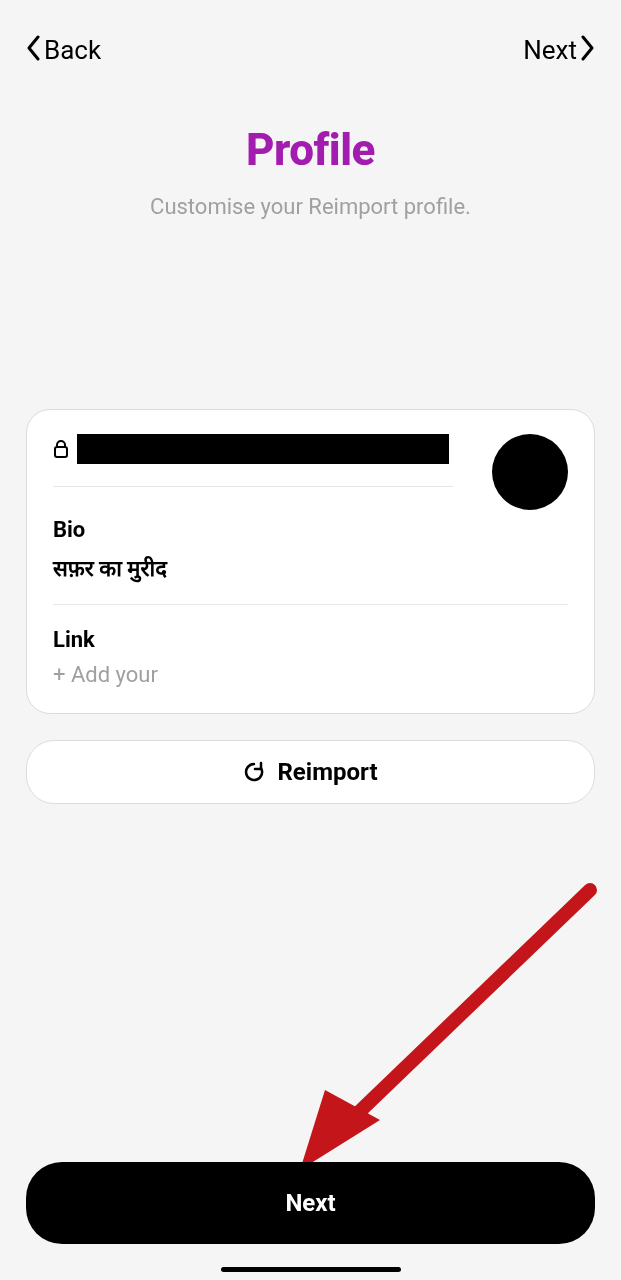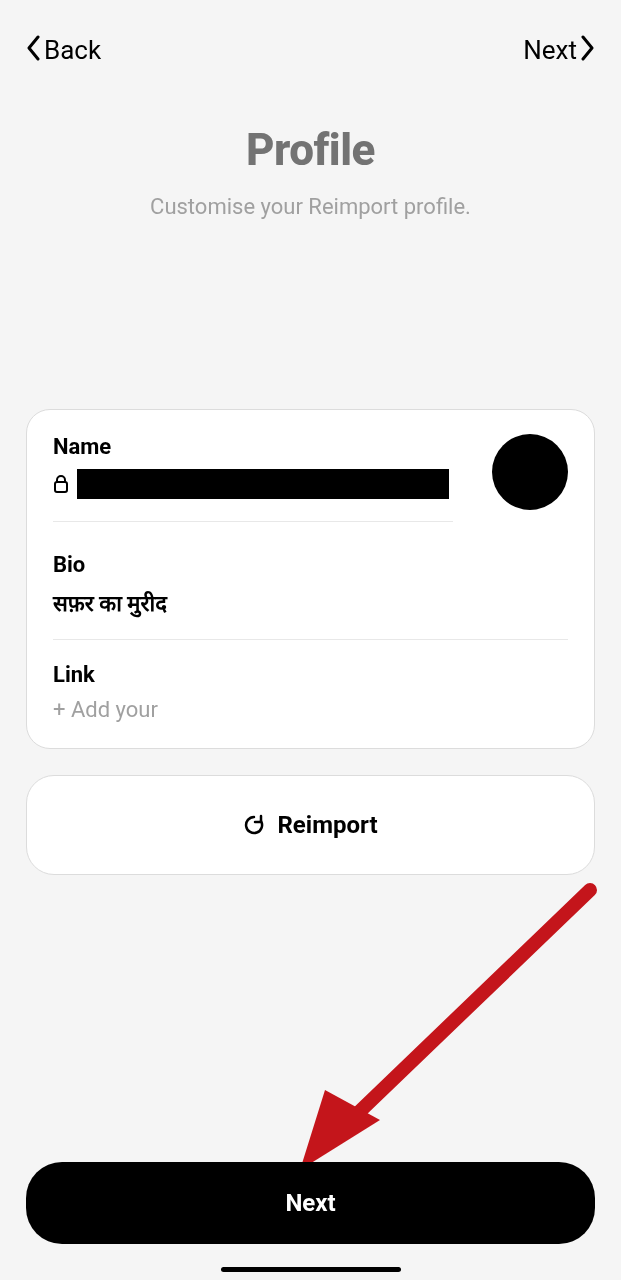--- a/index.html
+++ b/index.html
@@ -33,21 +33,21 @@
       line-height: 1;
       display: inline-block;
     }
     .title-block {
       text-align: center;
       margin-top: 52px;
     }
     .page-title {
       font-size: 44px;
       font-weight: 800;
-      color: #737373;
+      color: #a21caf;
       letter-spacing: -0.5px;
     }
     .page-subtitle {
       font-size: 22px;
       color: #a0a0a0;
       margin-top: 18px;
       font-weight: 400;
     }
     .card {
       background: #fff;
@@ -109,21 +109,21 @@
       border-radius: 50%;
       position: absolute;
       right: 26px;
       top: 24px;
     }
     .reimport-btn {
       margin: 26px 26px 0 26px;
       background: #fff;
       border: 1px solid #dcdcdc;
       border-radius: 28px;
-      height: 100px;
+      height: 64px;
       display: flex;
       align-items: center;
       justify-content: center;
       gap: 12px;
       font-size: 24px;
       font-weight: 700;
       color: #000;
       cursor: pointer;
     }
     .refresh-icon svg { display: block; }
@@ -184,21 +184,20 @@
 
 <div class="title-block">
   <div class="page-title">Profile</div>
   <div class="page-subtitle">Customise your Reimport profile.</div>
 </div>
 
 <div class="card">
   <div class="avatar"></div>
 
   <div class="field-block">
-    <div class="field-label">Name</div>
     <div class="name-row">
       <span class="lock-icon">
         <svg width="16" height="20" viewBox="0 0 16 20">
           <rect x="2" y="8" width="12" height="10" rx="2" stroke="#000" stroke-width="2" fill="none"></rect>
           <path d="M4 8 V6 a4 4 0 0 1 8 0 V8" stroke="#000" stroke-width="2" fill="none"></path>
         </svg>
       </span>
       <div class="redacted-bar"></div>
     </div>
     <hr class="divider short">

